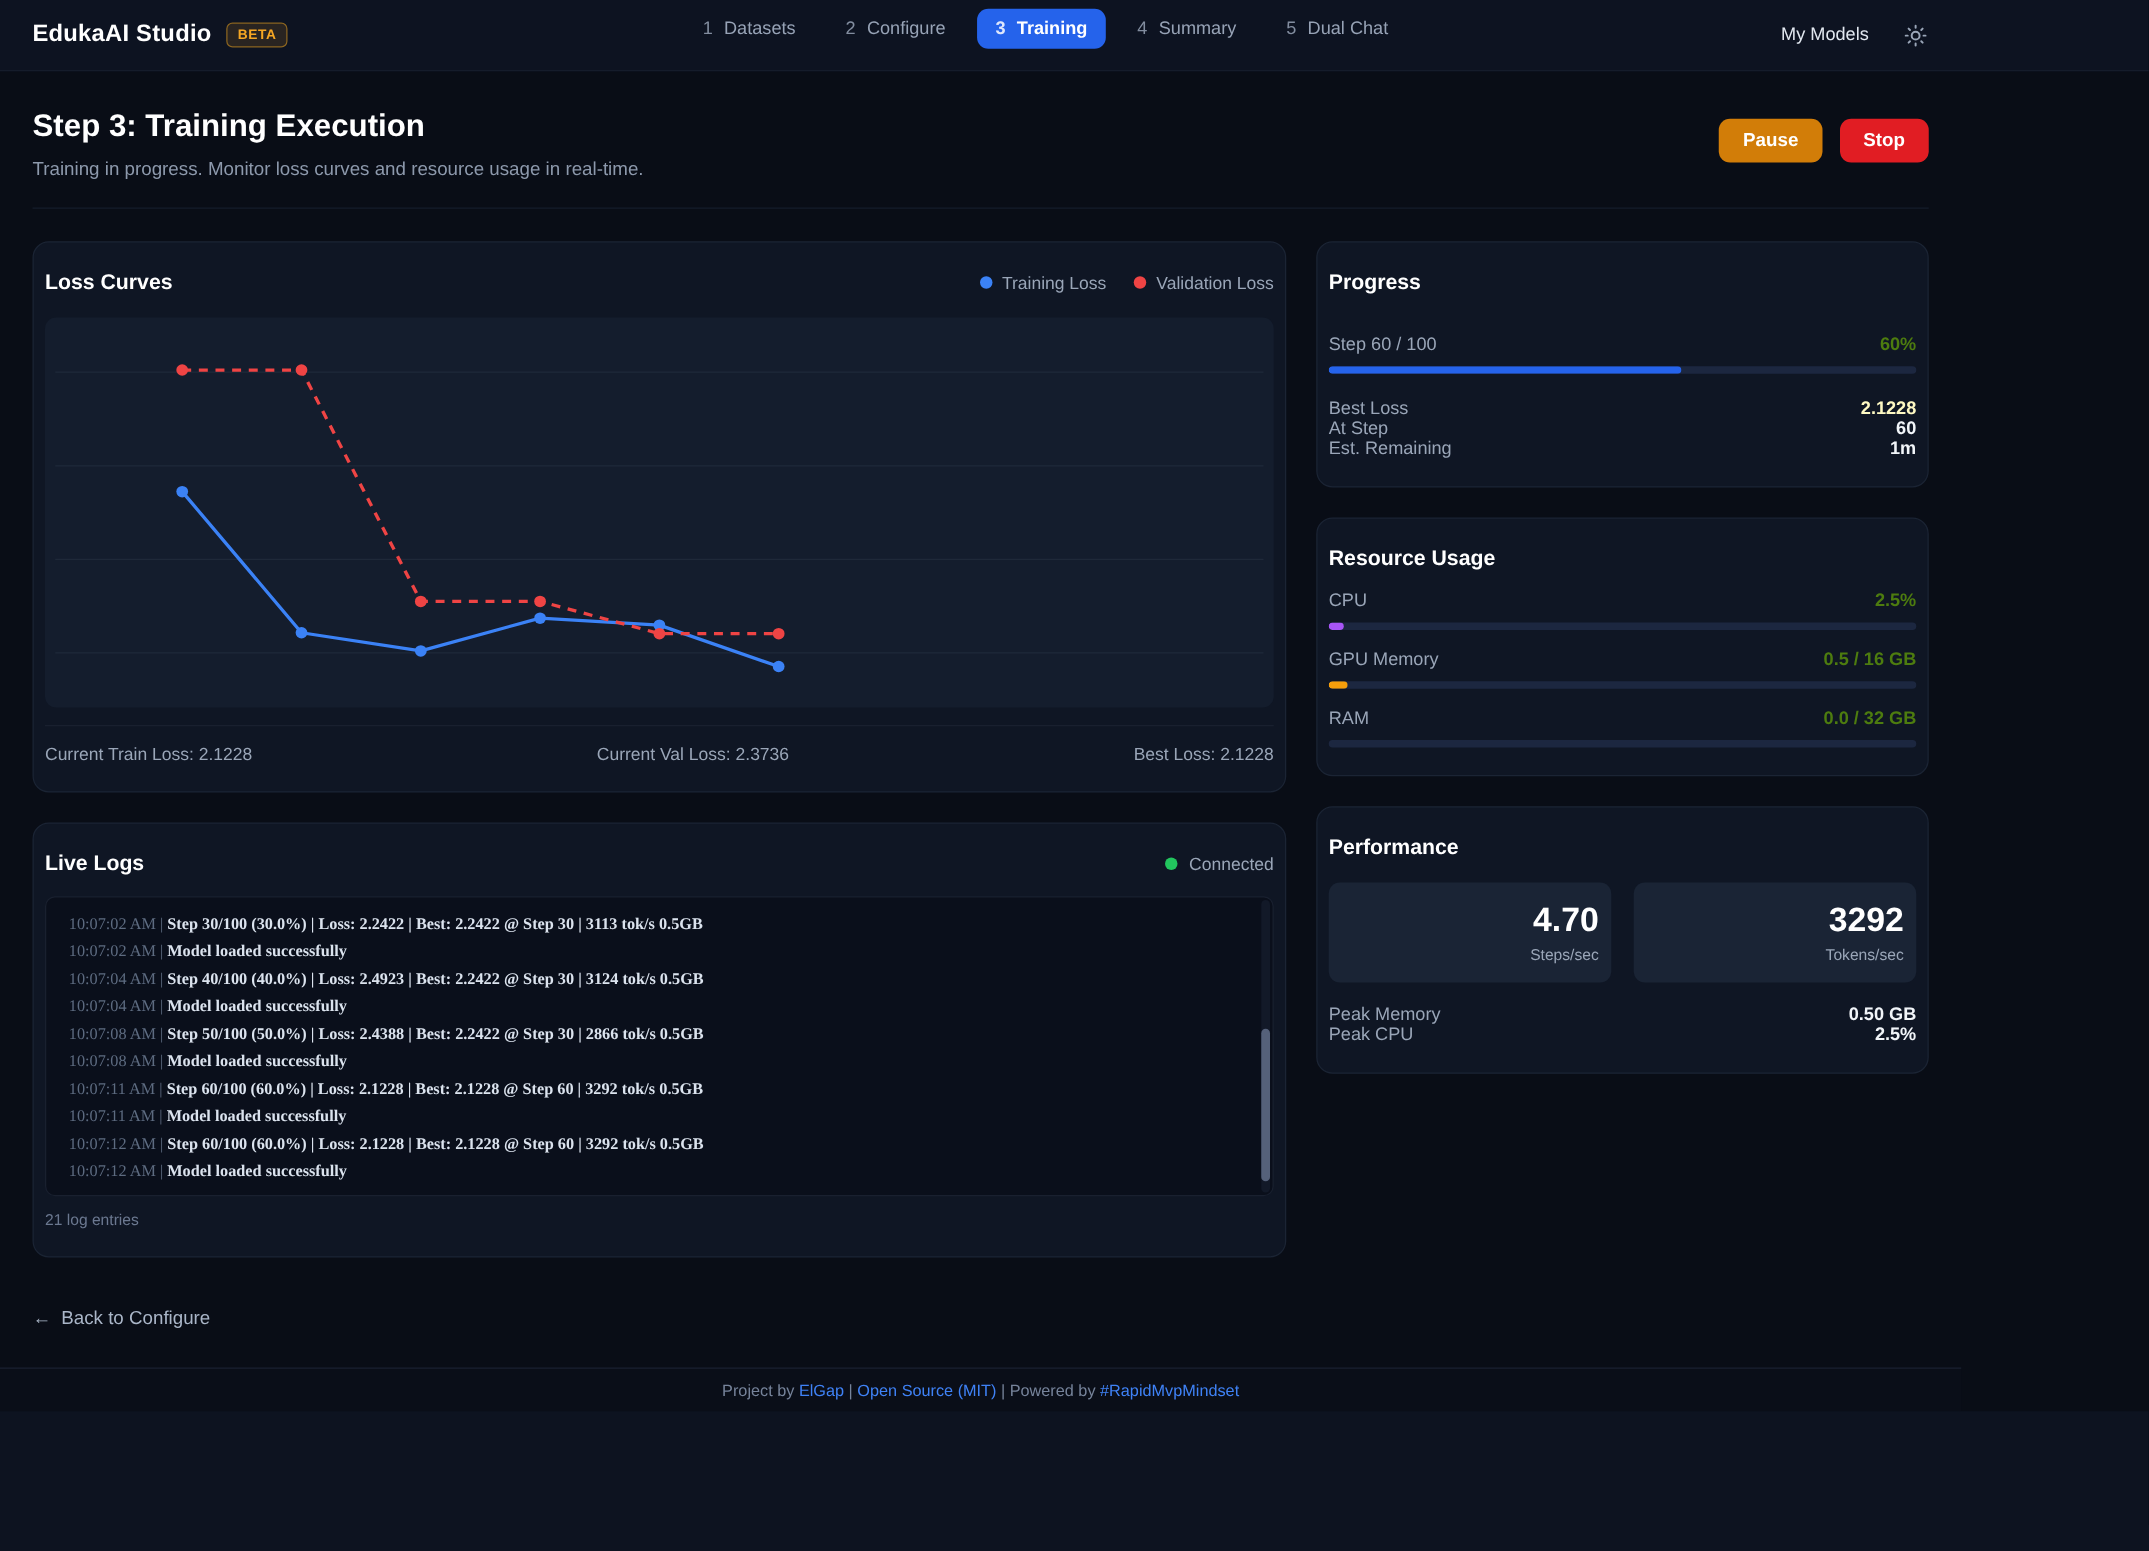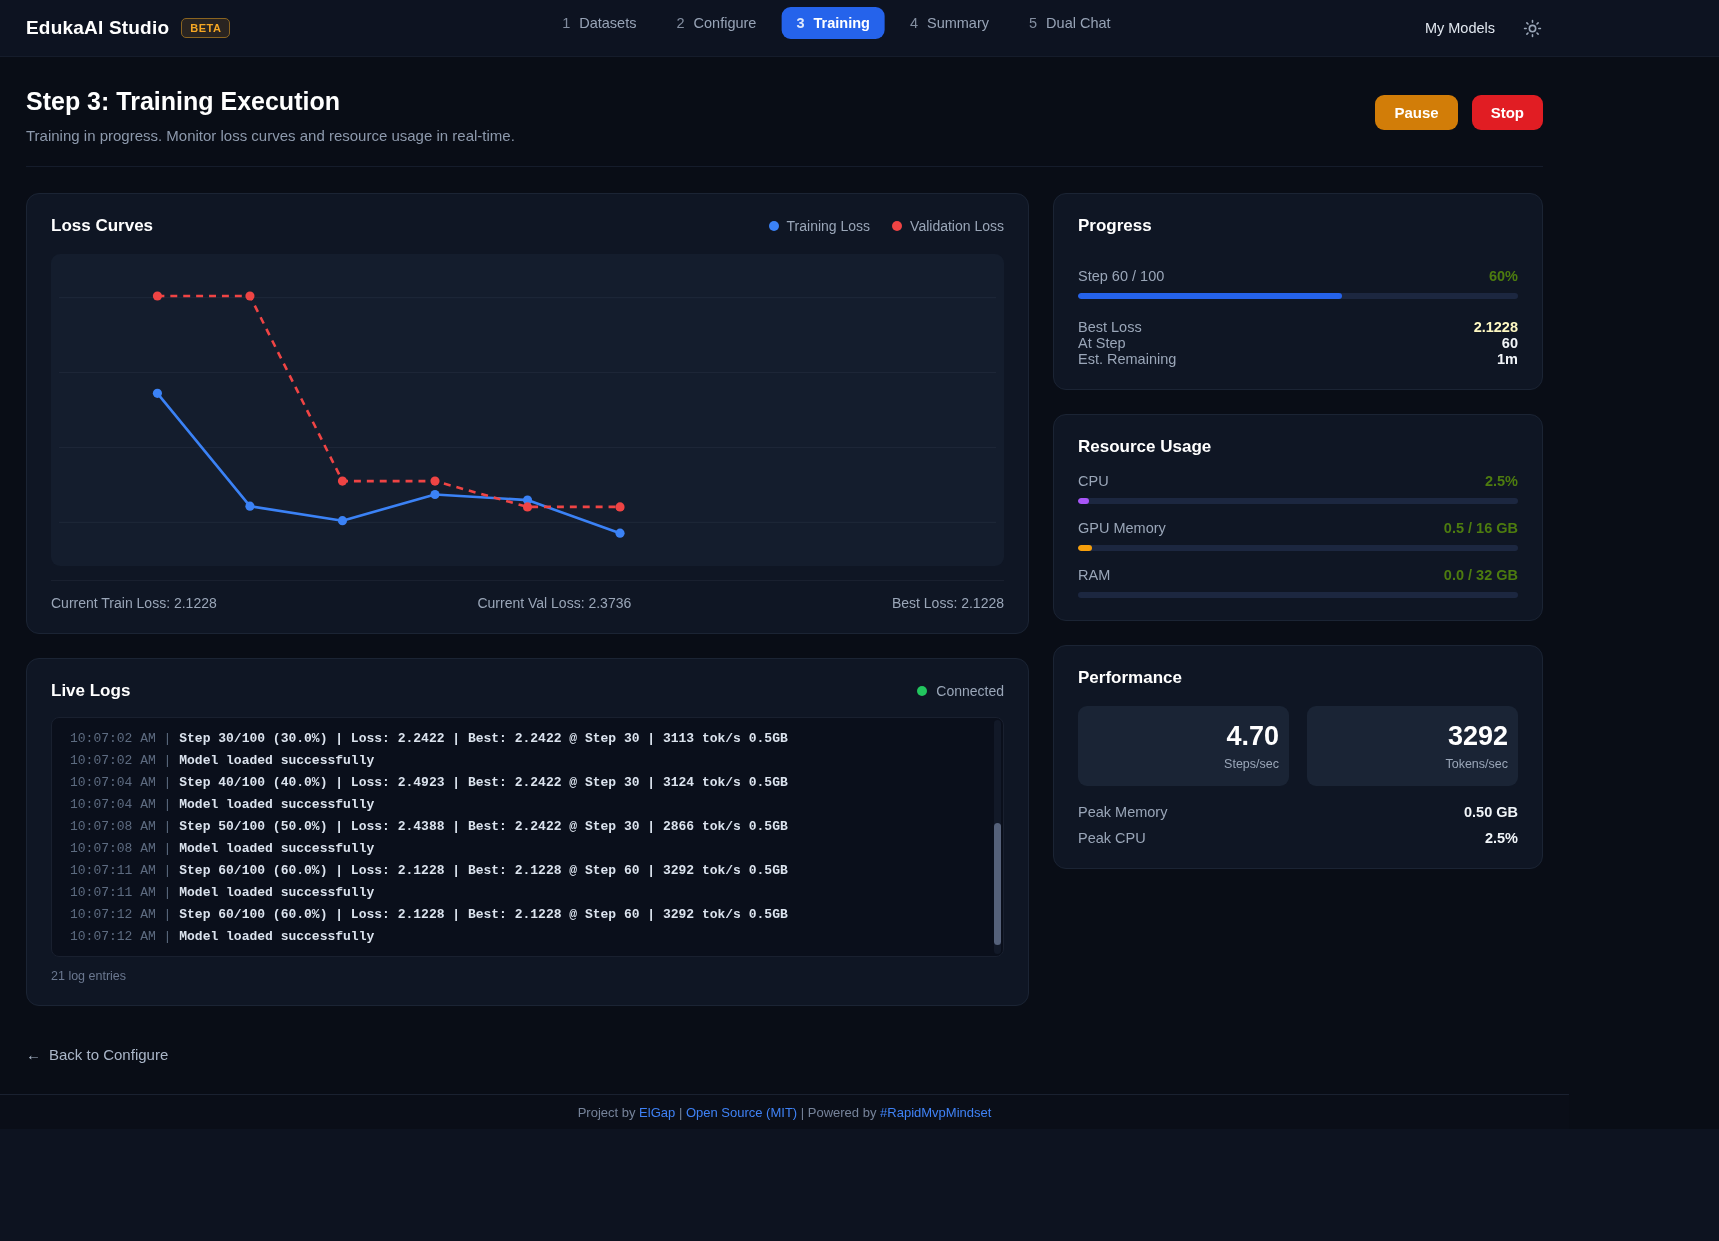--- a/index.html
+++ b/index.html
@@ -33,38 +33,38 @@
   .page-title { font-size:25px; font-weight:bold; color:#ffffff; margin-bottom:11px; }
   .page-sub { font-size:15px; color:#8d99ac; }
   .hdr-actions { display:flex; gap:14px; margin-top:8px; }
   .btn { border:none; border-radius:9px; padding:9px 19px; font-size:15px; font-weight:bold;
     color:#ffffff; cursor:pointer; font-family:inherit; }
   .btn-pause { background:#d27d08; }
   .btn-stop { background:#e11d23; }
 
   .grid { display:grid; grid-template-columns:1fr 490px; gap:24px; margin-top:26px;
     align-items:start; }
-  .card { background:#0f1624; border:1px solid #1b2434; border-radius:13px; padding:22px 24px; }
+  .card { background:#0f1624; border:1px solid #1b2434; border-radius:13px; padding:22px 9px; }
   .card-title { font-size:17px; font-weight:bold; color:#ffffff; }
   .card-head { display:flex; justify-content:space-between; align-items:center; }
 
   
   .legend { display:flex; gap:22px; align-items:center; }
   .legend-item { display:flex; gap:8px; align-items:center; font-size:14px; color:#9aa6b8; }
   .dot { width:10px; height:10px; border-radius:50%; }
   .plot-wrap { margin-top:18px; background:#141d2d; border-radius:9px; }
   .plot-svg { display:block; width:100%; height:312px; }
   .chart-stats { display:flex; justify-content:space-between; margin-top:14px;
     padding-top:14px; border-top:1px solid #19202f; font-size:14px; color:#9aa6b8; }
 
   
   .status { display:flex; align-items:center; gap:9px; font-size:14px; color:#9aa6b8; }
   .log-box { position:relative; margin-top:16px; background:#0a0f1b; border:1px solid #19202f;
     border-radius:8px; padding:10px 18px; height:240px; overflow:hidden;
-    font-family:Liberation Mono, monospace; font-size:13px; }
+    font-family:Liberation Serif, serif; font-size:13px; }
   .log-line { line-height:22px; white-space:nowrap; }
   .log-time { color:#5d6b80; }
   .log-msg { color:#dbe3ee; font-weight:bold; }
   .scrollbar { position:absolute; top:2px; right:2px; width:7px; height:calc(100% - 4px);
     background:#121928; border-radius:4px; }
   .scroll-thumb { position:absolute; right:0; width:7px; top:44%; height:52%;
     background:#55617a; border-radius:4px; }
   .log-count { margin-top:12px; font-size:12.5px; color:#6b7890; }
 
   
@@ -77,21 +77,21 @@
   .progress-top { margin-top:32px; }
   .progress-rows { margin-top:20px; display:flex; flex-direction:column; }
   .p-label { font-size:14.5px; color:#9aa6b8; }
   .p-value { font-size:14.5px; color:#f1f5f9; font-weight:bold; }
   .meters { margin-top:16px; display:flex; flex-direction:column; gap:16px; }
 
   .tiles { display:flex; gap:18px; margin-top:18px; }
   .tile { flex:1; background:#1a2435; border-radius:9px; padding:15px 10px; text-align:right; }
   .tile-value { font-size:27px; font-weight:bold; color:#ffffff; }
   .tile-label { font-size:12.5px; color:#9aa6b8; margin-top:5px; }
-  .perf-rows { margin-top:18px; display:flex; flex-direction:column; gap:10px; }
+  .perf-rows { margin-top:18px; display:flex; flex-direction:column; }
 
   
   .back-row { margin:34px 0 0 0; padding:6px 0 30px 0; }
   .back-link { display:inline-flex; align-items:center; gap:8px; font-size:15px; color:#aab6c8;
     cursor:pointer; text-decoration:none; }
   .site-footer { border-top:1px solid #1a2130; background:#0a0e18; height:35px;
     display:flex; align-items:center; justify-content:center; width:1569px; }
   .site-footer .inner { font-size:13px; color:#76839a; }
   .flink { color:#3f82f6; text-decoration:none; cursor:pointer; }
   .bottom-strip { width:1719px; height:130px; background:#0d1320; }

